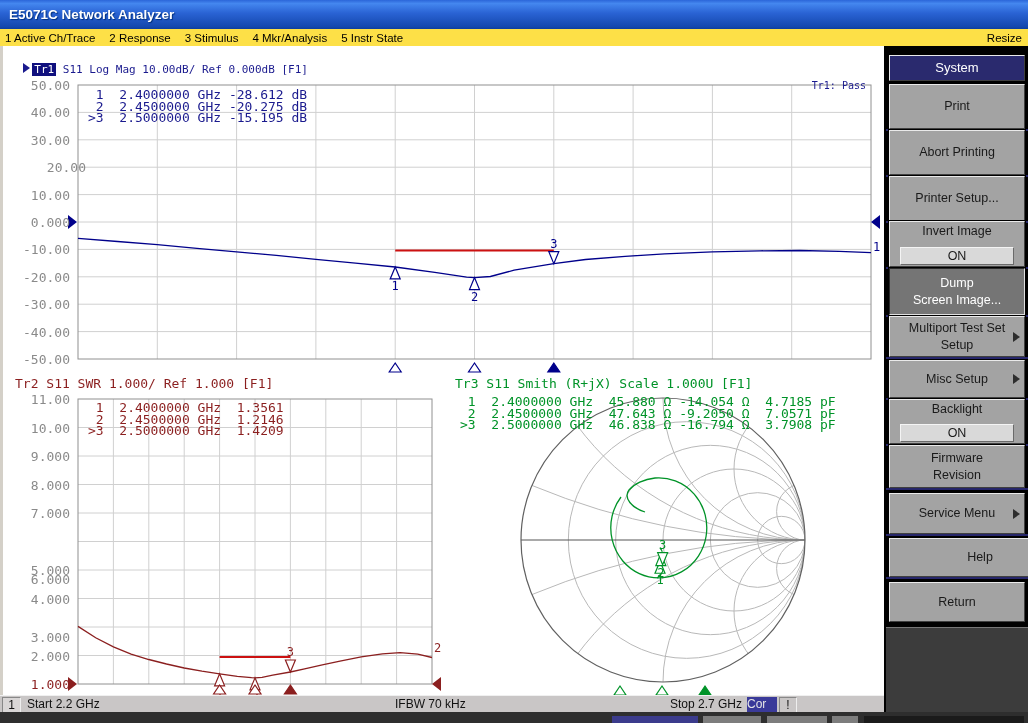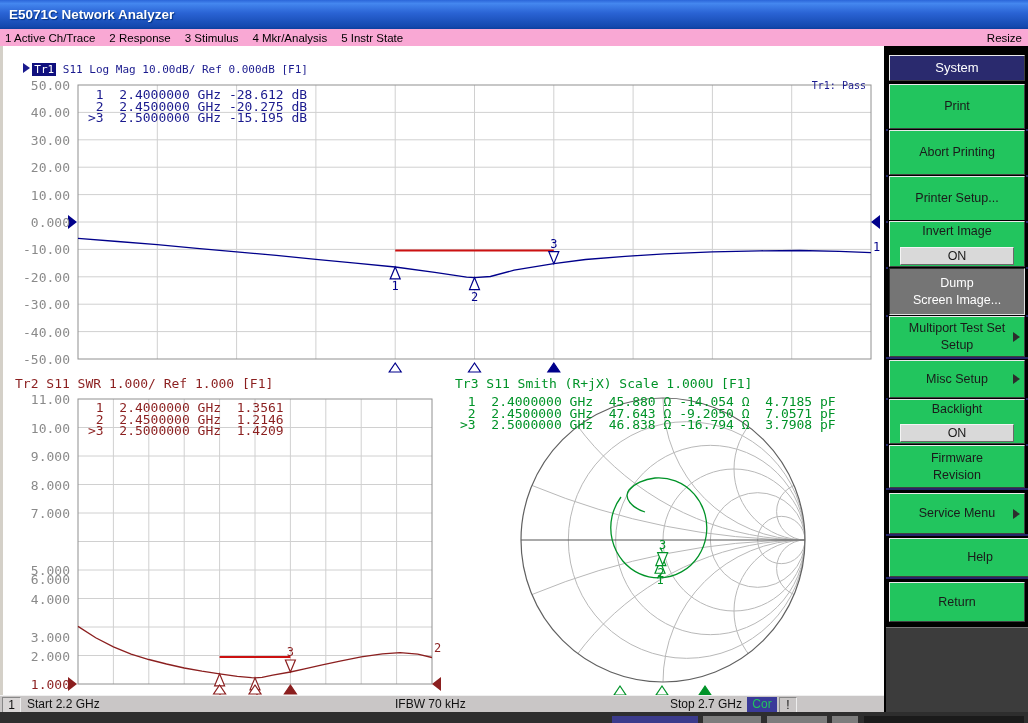--- a/index.html
+++ b/index.html
@@ -4,21 +4,21 @@
 <style>
   html,body{margin:0;padding:0;background:#000;}
   #screen{position:relative;width:1028px;height:723px;overflow:hidden;background:#fff;
           font-family:"Liberation Sans",sans-serif;}
   
   #titlebar{position:absolute;left:0;top:0;width:1028px;height:29px;
     background:linear-gradient(180deg,#2b66d9 0%,#4487ef 12%,#2a63d4 45%,#1448ae 92%,#0d3f9e 100%);
     color:#fff;font-weight:bold;font-size:13.5px;line-height:29px;padding-left:9px;box-sizing:border-box;
     text-shadow:1px 1px 1px #00307e;}
   
-  #menubar{position:absolute;left:0;top:29px;width:1028px;height:17px;background:#f9a8d4;
+  #menubar{position:absolute;left:0;top:29px;width:1028px;height:17px;background:#fde047;
     border-bottom:1px solid #aca899;font-size:11.5px;color:#000;}
   #menu-items{position:absolute;left:5px;top:0;height:17px;display:flex;gap:14px;align-items:center;}
   #menu-items span{white-space:nowrap;}
   #resize{position:absolute;right:6px;top:1px;line-height:16px;padding-left:32px;}
   
   #display{position:absolute;left:0;top:46px;width:884px;height:649px;background:#fff;}
   #leftframe{position:absolute;left:0;top:46px;width:3px;height:666px;background:#d4d0c8;}
   #gfx{position:absolute;left:0;top:0;}
   .mono{font-family:"DejaVu Sans Mono",monospace;}
   .mrow{white-space:pre;font-size:13px;line-height:11.5px;}
@@ -35,29 +35,29 @@
   #tr3-markers{position:absolute;left:460px;top:350px;}
   .ytick{position:absolute;width:68px;text-align:right;font-size:13px;line-height:13px;color:#8a8a8a;}
   
   #statusbar{position:absolute;left:0;top:695px;width:897px;height:17px;background:#c9c6c6;
     border-top:1px solid #f0f0f0;font-size:12px;color:#111;}
   #chanbox{position:absolute;left:2px;top:1px;width:17px;height:14px;background:#d9d6d6;
     border:1px solid #888;border-right-color:#eee;border-bottom-color:#eee;text-align:center;line-height:14px;}
   #startlbl{position:absolute;left:27px;top:1px;line-height:15px;}
   #ifbwlbl{position:absolute;left:395px;top:1px;line-height:15px;}
   #stoplbl{position:absolute;right:155px;top:1px;line-height:15px;}
-  #corbadge{position:absolute;right:120px;top:1px;width:30px;height:15px;background:#3a3a99;color:#22c55e;
-    text-align:center;line-height:15px;}
+  #corbadge{position:absolute;right:120px;top:1px;width:30px;height:15px;background:#3a3a99;color:#e5e5e5;
+    line-height:15px;}
   #warnbox{position:absolute;right:100px;top:1px;width:16px;height:14px;border:1px solid #888;
     border-right-color:#eee;border-bottom-color:#eee;text-align:center;line-height:14px;}
   
   #sidebar{position:absolute;left:884px;top:46px;width:144px;height:666px;background:#000;}
   #sidebar-lower{position:absolute;left:2px;top:581px;width:142px;height:85px;background:#3c3c3c;
     border-top:1px solid #777;}
-  .softkey{position:absolute;left:5px;width:134px;background:#22c55e;color:#1a1a1a;
+  .softkey{position:absolute;left:5px;width:134px;background:#a3a3a3;color:#1a1a1a;
     border:1px solid #404040;border-top-color:#eaeaea;border-left-color:#eaeaea;
     box-shadow:0 0 0 1px #000;font-size:12.5px;text-align:center;
     display:flex;flex-direction:column;align-items:center;justify-content:center;line-height:1.3;}
   .softkey.header{background:#2a2a6e;color:#fff;font-size:13px;}
   .softkey.pressed{background:#757575;color:#fff;border-color:#e0e0e0;
     border-top-color:#2a2a2a;border-left-color:#2a2a2a;}
   .softkey .onbtn{margin-top:7px;width:112px;height:16px;background:#d9d9d9;line-height:16px;
     border:1px solid #6a6a6a;border-top-color:#f4f4f4;border-left-color:#f4f4f4;}
   .softkey .arrow{position:absolute;right:4px;top:50%;margin-top:-5px;width:0;height:0;
     border-left:7px solid #2d2d2d;border-top:5px solid transparent;border-bottom:5px solid transparent;}
@@ -221,21 +221,21 @@
     <div id="tr1-status" class="c-tr1 mono">Tr1: Pass</div>
     <div id="tr1-markers">
         <div class="mrow mono c-tr1"> 1  2.4000000 GHz -28.612 dB</div>
         <div class="mrow mono c-tr1"> 2  2.4500000 GHz -20.275 dB</div>
         <div class="mrow mono c-tr1">&gt;3  2.5000000 GHz -15.195 dB</div>
       </div>
     <div id="tr1-yticks">
         <div class="ytick mono" style="left: 2px; top: 33px;">50.00</div>
         <div class="ytick mono" style="left: 2px; top: 60.4px;">40.00</div>
         <div class="ytick mono" style="left: 2px; top: 87.8px;">30.00</div>
-        <div class="ytick mono" style="left: 2px; top: 115.2px;">20.00</div>
+        <div class="ytick mono" style="left: 18px; top: 115.2px;">20.00</div>
         <div class="ytick mono" style="left: 2px; top: 142.6px;">10.00</div>
         <div class="ytick mono" style="left: 2px; top: 170px;">0.000</div>
         <div class="ytick mono" style="left: 2px; top: 197.4px;">-10.00</div>
         <div class="ytick mono" style="left: 2px; top: 224.8px;">-20.00</div>
         <div class="ytick mono" style="left: 2px; top: 252.2px;">-30.00</div>
         <div class="ytick mono" style="left: 2px; top: 279.6px;">-40.00</div>
         <div class="ytick mono" style="left: 2px; top: 307px;">-50.00</div>
       </div>
 
     <div id="tr2-header"><span class="c-tr2 mono">Tr2</span><span class="c-tr2 mono"> S11 SWR 1.000/ Ref 1.000 [F1]</span></div>

